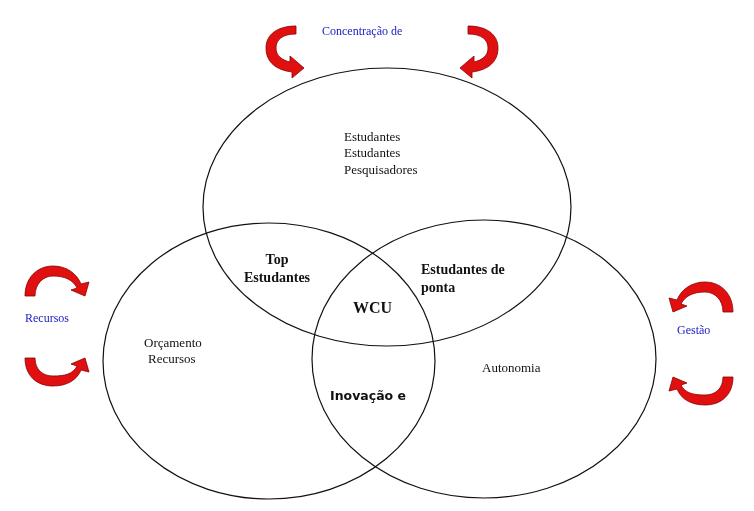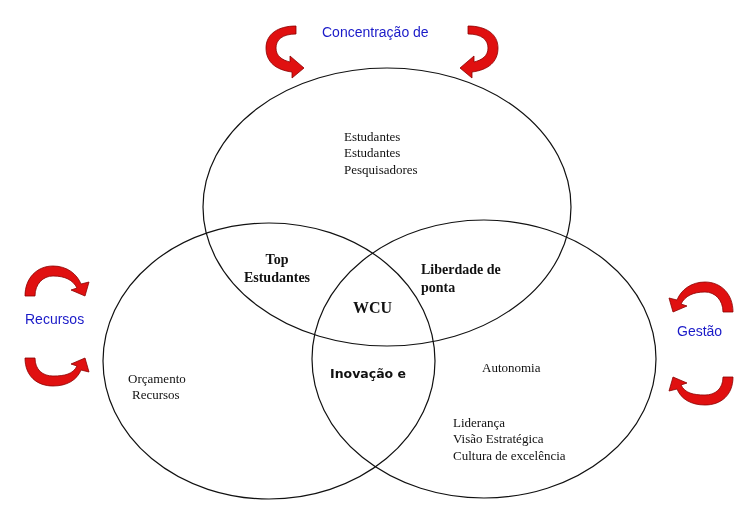--- a/index.html
+++ b/index.html
@@ -31,22 +31,22 @@
       stroke: #8a0000;
       stroke-width: 0.8;
     }
     .lbl {
       position: absolute;
       white-space: nowrap;
       line-height: 1.25;
     }
     .blue {
       color: #1a1ac8;
-      font-family: Liberation Sans, sans-serif;
-      font-size: 14px;
+      font-family: Liberation Serif, serif;
+      font-size: 12px;
     }
     .serif {
       color: #111111;
       font-family: "Liberation Serif", serif;
       font-size: 13px;
     }
     .serif-bold {
       color: #111111;
       font-family: "Liberation Serif", serif;
       font-size: 14px;
@@ -108,39 +108,34 @@
   </div>
   <div class="lbl blue" style="left:25px; top:311px;">Recursos</div>
   <div class="lbl blue" style="left:677px; top:323px;">Gestão</div>
 
   <div class="lbl serif" style="left:344px; top:129px;">
     <span class="line">Estudantes</span>
     <span class="line">Estudantes</span>
     <span class="line">Pesquisadores</span>
   </div>
 
-  <div class="lbl serif" style="left:128px; top:335px;margin-top:36px;">
+  <div class="lbl serif" style="left:144px; top:335px;">
     <span class="line">Orçamento</span>
     <span class="line" style="padding-left:4px;">Recursos</span>
   </div>
 
   <div class="lbl serif" style="left:482px; top:360px;">
     <span class="line">Autonomia</span>
   </div>
-  <div class="lbl serif" style="left:453px; top:415px;">
-    <span class="line">Liderança</span>
-    <span class="line">Visão Estratégica</span>
-    <span class="line">Cultura de excelência</span>
-  </div>
 
   <div class="lbl serif-bold center" style="left:240px; top:251px; width:74px;">
     <span class="line">Top</span>
     <span class="line">Estudantes</span>
   </div>
   <div class="lbl serif-bold" style="left:421px; top:261px;">
-    <span class="line">Liberdade de</span>
+    <span class="line">Estudantes de</span>
     <span class="line">ponta</span>
   </div>
   <div class="lbl wcu" style="left:353px; top:298px;">WCU</div>
-  <div class="lbl sans-bold" style="left:330px; top:366px;">
+  <div class="lbl sans-bold" style="left:330px; top:388px;">
     <span class="line">Inovação e</span>
   </div>
 </div>
 
 </body></html>

